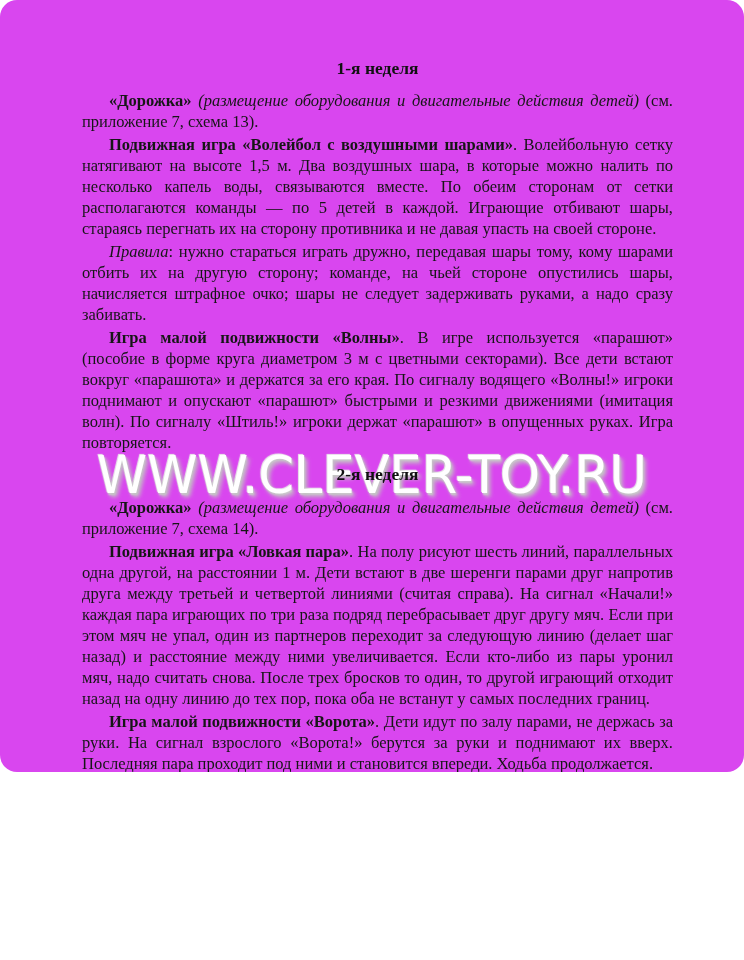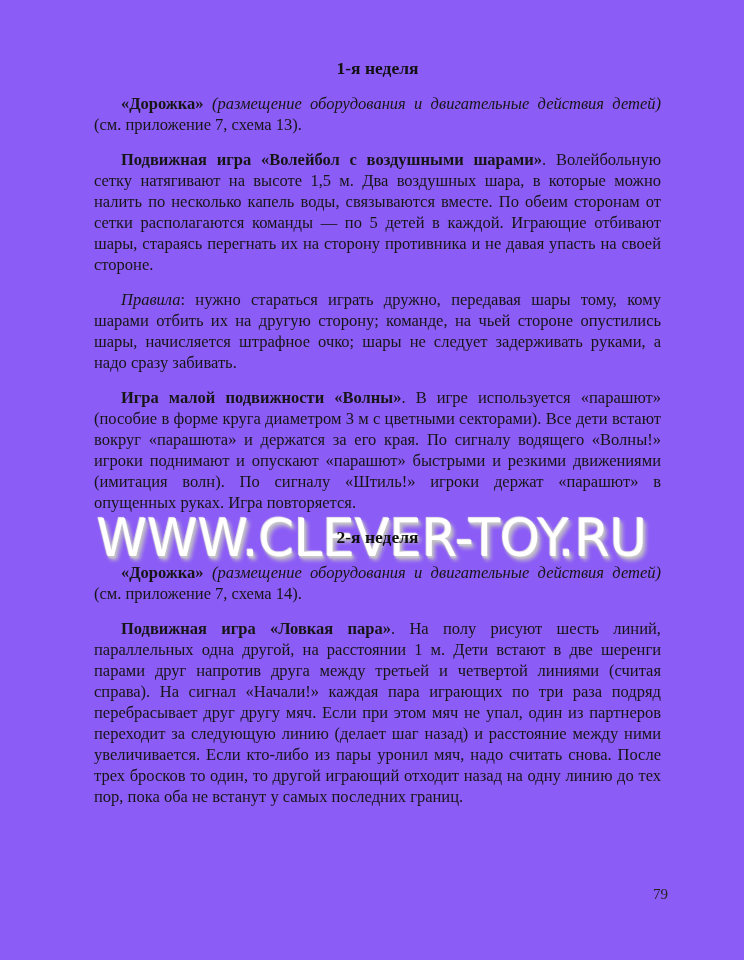--- a/index.html
+++ b/index.html
@@ -3,25 +3,26 @@
 <meta charset="utf-8">
 <style>
   html, body {
     margin: 0;
     padding: 0;
     background: #ffffff;
   }
   .page {
     position: relative;
     width: 744px;
-    height: 960px;
-    background: #8b5cf6;
+    height: 772px;
+    background: #d946ef;
     overflow: hidden;
     font-family: "Liberation Serif", serif;
     color: #161616;
+    border-radius: 17px;
   }
   .content {
     position: absolute;
     left: 80px;
     right: 69px;
     top: 58px;
   }
   .week-heading {
     font-size: 17.5px;
     font-weight: bold;
@@ -57,21 +58,21 @@
       -1px -1px 1px #ececec,
       0 0 1px #dedede;
     z-index: 0;
     pointer-events: none;
   }
   .body-par {
     font-size: 16.5px;
     line-height: 21px;
     text-align: justify;
     text-indent: 27px;
-    margin: 14px;
+    margin: 2px;
     position: relative;
     z-index: 1;
   }
   .body-par .run-b { font-weight: bold; }
   .body-par .run-i { font-style: italic; }
   .page-number {
     position: absolute;
     top: 886px;
     right: 76px;
     font-size: 15px;
@@ -95,19 +96,20 @@
     </section>
 
     <section>
       <div class="head-wrap">
         <div class="watermark">WWW.CLEVER-TOY.RU</div>
         <h2 class="week-heading">2-я неделя</h2>
       </div>
       <div>
           <p class="body-par"><span class="run-b">«Дорожка» </span><span class=" run-i">(размещение оборудования и двигательные действия детей)</span><span class=""> (см. приложение 7, схема 14).</span></p>
           <p class="body-par"><span class="run-b">Подвижная игра «Ловкая пара»</span><span class="">. На полу рисуют шесть линий, параллельных одна другой, на расстоянии 1 м. Дети встают в две шеренги парами друг напротив друга между третьей и четвертой линиями (считая справа). На сигнал «Начали!» каждая пара играющих по три раза подряд перебрасывает друг другу мяч. Если при этом мяч не упал, один из партнеров переходит за следующую линию (делает шаг назад) и расстояние между ними увеличивается. Если кто-либо из пары уронил мяч, надо считать снова. После трех бросков то один, то другой играющий отходит назад на одну линию до тех пор, пока оба не встанут у самых последних границ.</span></p>
+          <p class="body-par"><span class="run-b">Игра малой подвижности «Ворота»</span><span class="">. Дети идут по залу парами, не держась за руки. На сигнал взрослого «Ворота!» берутся за руки и поднимают их вверх. Последняя пара проходит под ними и становится впереди. Ходьба продолжается.</span></p>
         </div>
     </section>
 
   </div>
 
   <div class="page-number">79</div>
 </div>
 
 </body></html>

